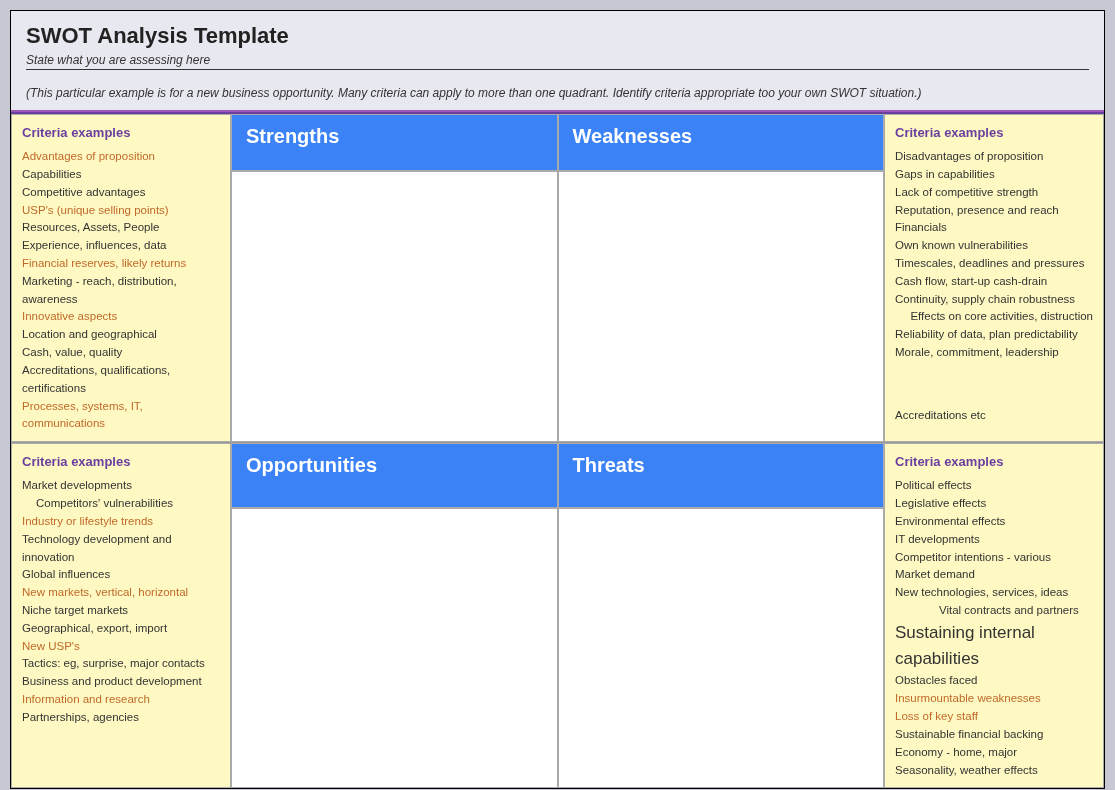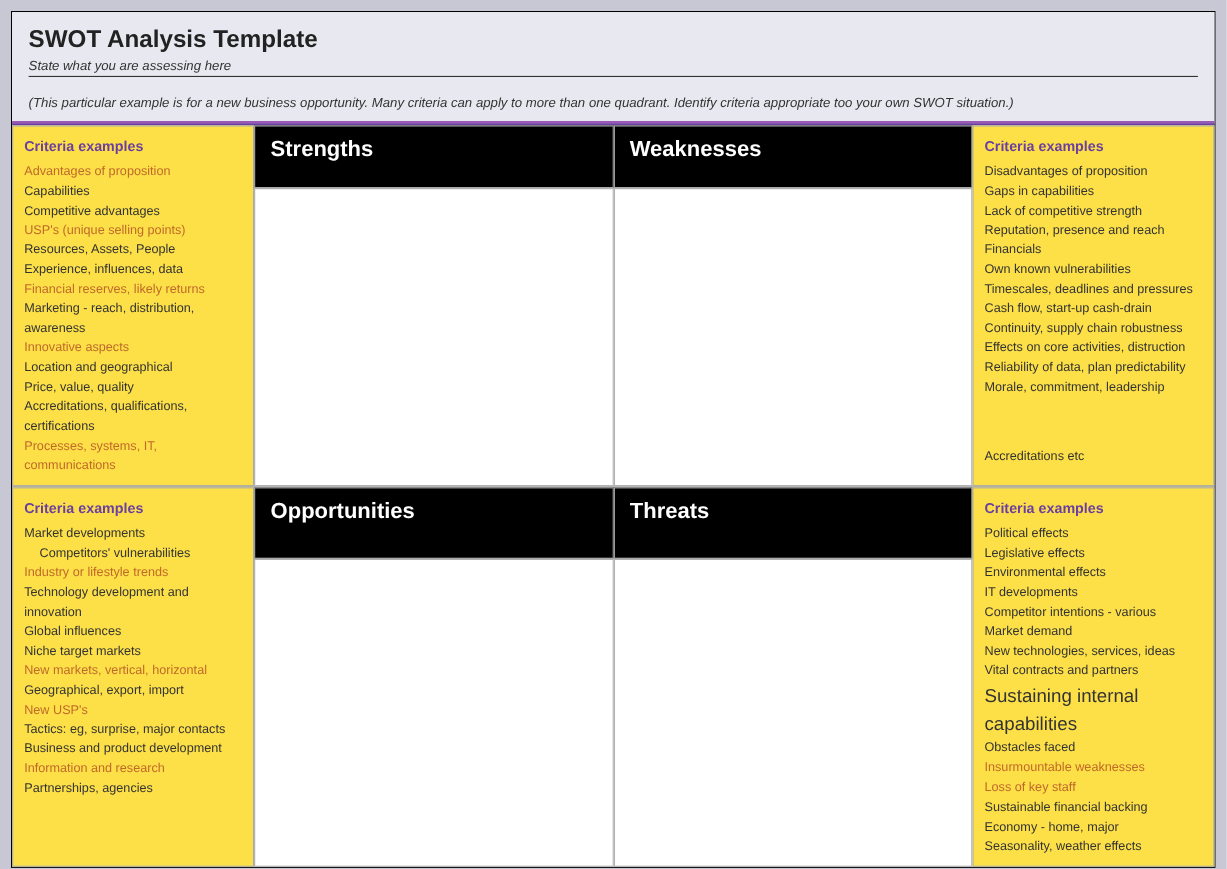--- a/index.html
+++ b/index.html
@@ -42,26 +42,26 @@
       color: #333;
       font-style: italic;
       margin-top: 16px;
     }
 
     .cell {
       border: 1px solid #aaa;
       padding: 8px 10px;
     }
     .cell-criteria {
-      background: #fde047;
+      background: #fef9c3;
       font-size: 11.5px;
       line-height: 1.55;
     }
     .cell-header {
-      background: #000000;
+      background: #3b82f6;
       color: white;
       font-size: 20px;
       font-weight: bold;
       padding: 10px 14px;
     }
     .cell-content {
       background: white;
       min-height: 250px;
     }
     .criteria-title {
@@ -94,21 +94,21 @@
           <div style="color: rgb(192, 105, 42); font-size: 11.5px; line-height: 1.55;">Advantages of proposition</div>
           <div style="color: rgb(51, 51, 51); font-size: 11.5px; line-height: 1.55;">Capabilities</div>
           <div style="color: rgb(51, 51, 51); font-size: 11.5px; line-height: 1.55;">Competitive advantages</div>
           <div style="color: rgb(192, 105, 42); font-size: 11.5px; line-height: 1.55;">USP's (unique selling points)</div>
           <div style="color: rgb(51, 51, 51); font-size: 11.5px; line-height: 1.55;">Resources, Assets, People</div>
           <div style="color: rgb(51, 51, 51); font-size: 11.5px; line-height: 1.55;">Experience, influences, data</div>
           <div style="color: rgb(192, 105, 42); font-size: 11.5px; line-height: 1.55;">Financial reserves, likely returns</div>
           <div style="color: rgb(51, 51, 51); font-size: 11.5px; line-height: 1.55;">Marketing -  reach, distribution, awareness</div>
           <div style="color: rgb(192, 105, 42); font-size: 11.5px; line-height: 1.55;">Innovative aspects</div>
           <div style="color: rgb(51, 51, 51); font-size: 11.5px; line-height: 1.55;">Location and geographical</div>
-          <div style="color: rgb(51, 51, 51); font-size: 11.5px; line-height: 1.55;">Price, value, quality</div>
+          <div style="color: rgb(51, 51, 51); font-size: 11.5px; line-height: 1.55;">Cash, value, quality</div>
           <div style="color: rgb(51, 51, 51); font-size: 11.5px; line-height: 1.55;">Accreditations, qualifications, certifications</div>
           <div style="color: rgb(192, 105, 42); font-size: 11.5px; line-height: 1.55;">Processes, systems, IT, communications</div>
         </div>
     </div>
 
     <div class="cell cell-header">
       <span>Strengths</span>
     </div>
 
     <div class="cell cell-header">
@@ -120,21 +120,21 @@
       <div id="top-right-items">
           <div style="color: rgb(51, 51, 51); font-size: 11.5px; line-height: 1.55;">Disadvantages of proposition</div>
           <div style="color: rgb(51, 51, 51); font-size: 11.5px; line-height: 1.55;">Gaps in capabilities</div>
           <div style="color: rgb(51, 51, 51); font-size: 11.5px; line-height: 1.55;">Lack of competitive strength</div>
           <div style="color: rgb(51, 51, 51); font-size: 11.5px; line-height: 1.55;">Reputation, presence and reach</div>
           <div style="color: rgb(51, 51, 51); font-size: 11.5px; line-height: 1.55;">Financials</div>
           <div style="color: rgb(51, 51, 51); font-size: 11.5px; line-height: 1.55;">Own known vulnerabilities</div>
           <div style="color: rgb(51, 51, 51); font-size: 11.5px; line-height: 1.55;">Timescales, deadlines and pressures</div>
           <div style="color: rgb(51, 51, 51); font-size: 11.5px; line-height: 1.55;">Cash flow, start-up cash-drain</div>
           <div style="color: rgb(51, 51, 51); font-size: 11.5px; line-height: 1.55;">Continuity, supply chain robustness</div>
-          <div style="color: rgb(51, 51, 51); font-size: 11.5px; line-height: 1.55;">Effects on core activities, distruction</div>
+          <div style="color: rgb(51, 51, 51); font-size: 11.5px; line-height: 1.55; text-align: right;">Effects on core activities, distruction</div>
           <div style="color: rgb(51, 51, 51); font-size: 11.5px; line-height: 1.55;">Reliability of data, plan predictability</div>
           <div style="color: rgb(51, 51, 51); font-size: 11.5px; line-height: 1.55;">Morale, commitment, leadership</div>
           <div style="color: rgb(51, 51, 51); font-size: 11.5px; line-height: 1.55; margin-top: 45px;">Accreditations etc</div>
         </div>
     </div>
 
     <div class="cell cell-content" style="min-height:260px;"></div>
 
     <div class="cell cell-content" style="min-height:260px;"></div>
 
@@ -143,22 +143,22 @@
   <div style="display:grid; grid-template-columns:220px 1fr 1fr 220px; border-top:1px solid #999;">
 
     <div class="cell cell-criteria row-span-criteria" style="grid-row:span 2;">
       <div class="criteria-title">Criteria examples</div>
       <div id="bot-left-items">
           <div style="color: rgb(51, 51, 51); font-size: 11.5px; line-height: 1.55;">Market developments</div>
           <div style="color: rgb(51, 51, 51); font-size: 11.5px; line-height: 1.55; margin-left: 14px;">Competitors' vulnerabilities</div>
           <div style="color: rgb(192, 105, 42); font-size: 11.5px; line-height: 1.55;">Industry or lifestyle trends</div>
           <div style="color: rgb(51, 51, 51); font-size: 11.5px; line-height: 1.55;">Technology development and innovation</div>
           <div style="color: rgb(51, 51, 51); font-size: 11.5px; line-height: 1.55;">Global influences</div>
+          <div style="color: rgb(192, 105, 42); font-size: 11.5px; line-height: 1.55;">New markets, vertical, horizontal</div>
           <div style="color: rgb(51, 51, 51); font-size: 11.5px; line-height: 1.55;">Niche target markets</div>
-          <div style="color: rgb(192, 105, 42); font-size: 11.5px; line-height: 1.55;">New markets, vertical, horizontal</div>
           <div style="color: rgb(51, 51, 51); font-size: 11.5px; line-height: 1.55;">Geographical, export, import</div>
           <div style="color: rgb(192, 105, 42); font-size: 11.5px; line-height: 1.55;">New USP's</div>
           <div style="color: rgb(51, 51, 51); font-size: 11.5px; line-height: 1.55;">Tactics: eg, surprise, major contacts</div>
           <div style="color: rgb(51, 51, 51); font-size: 11.5px; line-height: 1.55;">Business and product development</div>
           <div style="color: rgb(192, 105, 42); font-size: 11.5px; line-height: 1.55;">Information and research</div>
           <div style="color: rgb(51, 51, 51); font-size: 11.5px; line-height: 1.55;">Partnerships, agencies</div>
         </div>
     </div>
 
     <div class="cell cell-header">
@@ -172,21 +172,21 @@
     <div class="cell cell-criteria row-span-criteria" style="grid-row:span 2;">
       <div class="criteria-title">Criteria examples</div>
       <div id="bot-right-items">
           <div style="color: rgb(51, 51, 51); font-size: 11.5px; line-height: 1.55;">Political effects</div>
           <div style="color: rgb(51, 51, 51); font-size: 11.5px; line-height: 1.55;">Legislative effects</div>
           <div style="color: rgb(51, 51, 51); font-size: 11.5px; line-height: 1.55;">Environmental effects</div>
           <div style="color: rgb(51, 51, 51); font-size: 11.5px; line-height: 1.55;">IT developments</div>
           <div style="color: rgb(51, 51, 51); font-size: 11.5px; line-height: 1.55;">Competitor intentions - various</div>
           <div style="color: rgb(51, 51, 51); font-size: 11.5px; line-height: 1.55;">Market demand</div>
           <div style="color: rgb(51, 51, 51); font-size: 11.5px; line-height: 1.55;">New technologies, services, ideas</div>
-          <div style="color: rgb(51, 51, 51); font-size: 11.5px; line-height: 1.55;">Vital contracts and partners</div>
+          <div style="color: rgb(51, 51, 51); font-size: 11.5px; line-height: 1.55; margin-left: 44px;">Vital contracts and partners</div>
           <div style="color: rgb(51, 51, 51); font-size: 17px; line-height: 1.55;">Sustaining internal capabilities</div>
           <div style="color: rgb(51, 51, 51); font-size: 11.5px; line-height: 1.55;">Obstacles faced</div>
           <div style="color: rgb(192, 105, 42); font-size: 11.5px; line-height: 1.55;">Insurmountable weaknesses</div>
           <div style="color: rgb(192, 105, 42); font-size: 11.5px; line-height: 1.55;">Loss of key staff</div>
           <div style="color: rgb(51, 51, 51); font-size: 11.5px; line-height: 1.55;">Sustainable financial backing</div>
           <div style="color: rgb(51, 51, 51); font-size: 11.5px; line-height: 1.55;">Economy - home, major</div>
           <div style="color: rgb(51, 51, 51); font-size: 11.5px; line-height: 1.55;">Seasonality, weather effects</div>
         </div>
     </div>
 

